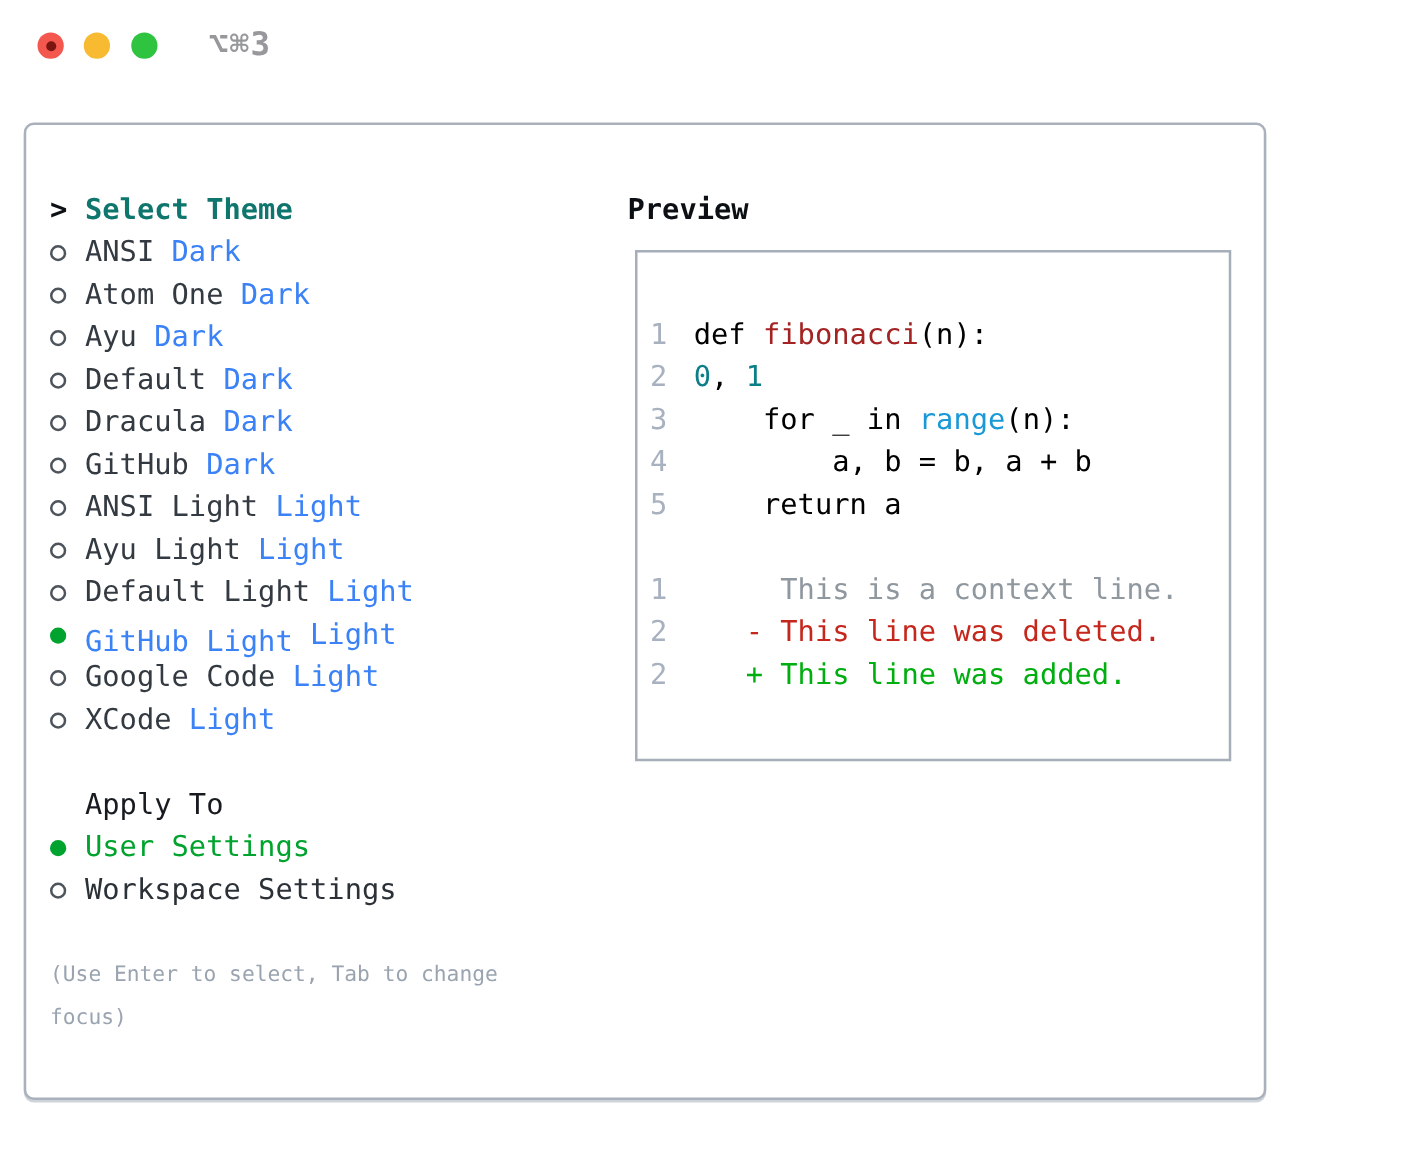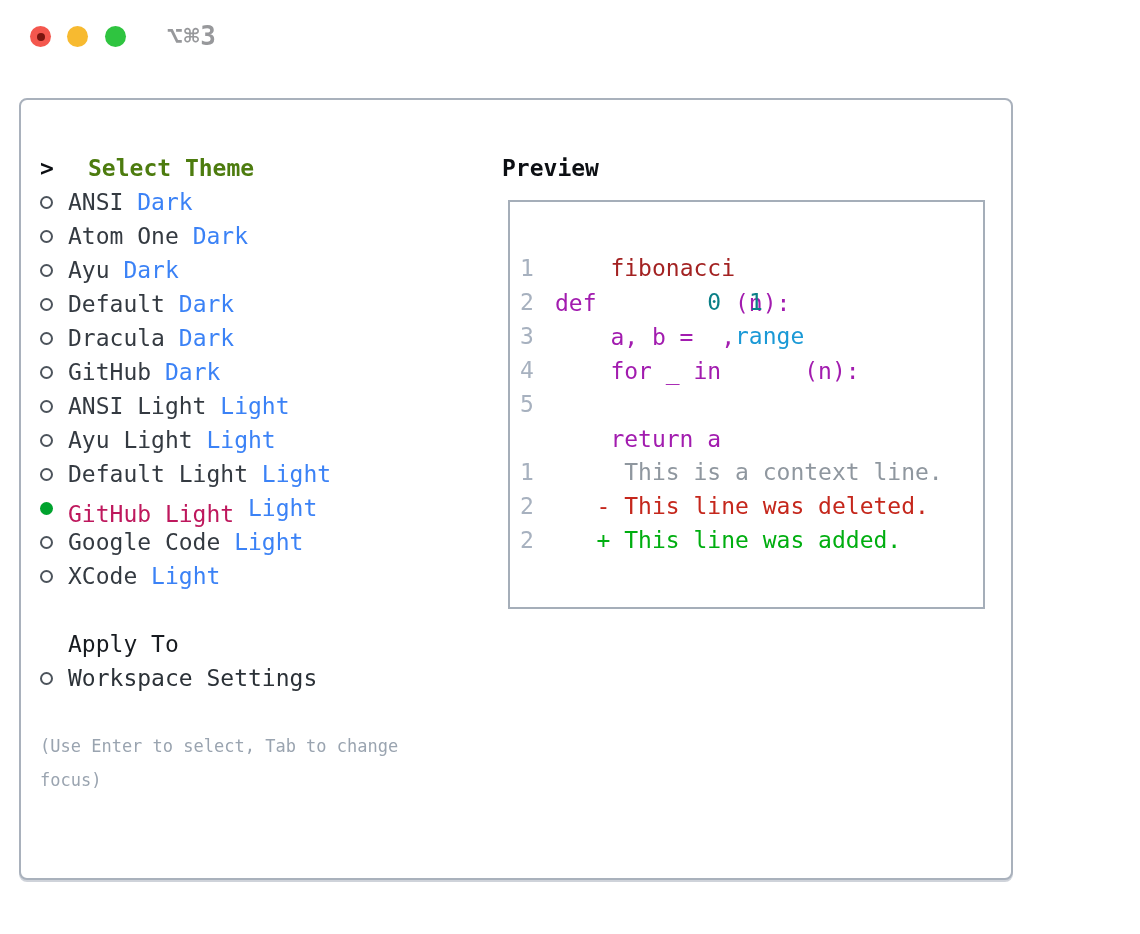--- a/index.html
+++ b/index.html
@@ -87,37 +87,36 @@
     display: flex;
     align-items: center;
     flex: 0 0 28px;
   }
   .prompt {
     font-weight: bold;
     color: #0c0f13;
   }
   .htext {
     font-weight: bold;
-    color: #4d7c0f;
-    margin-left: 20px;
+    color: #0f766e;
   }
   .circle {
     width: 13px;
     height: 13px;
     border-radius: 50%;
     box-sizing: border-box;
     border: 2px solid #4d545c;
     margin-top: 1px;
   }
   .circle.filled {
     border: none;
     background: #00a32e;
   }
   .t-name { color: #343a41; text-align: center; }
-  .t-name.selected { color: #be185d; margin-top: 12px; }
+  .t-name.selected { color: #3b82f6; margin-top: 12px; }
   .t-variant { color: #3b82f6; }
   .apply-header {
     padding-left: 28px;
     color: #171b20;
   }
   .opt-label { color: #2b3137; }
   .opt-label.selected { color: #00a32e; }
   .help {
     width: 400px;
     margin-top: 0;
@@ -156,21 +155,21 @@
   }
   .code-line {
     display: flex;
     height: 34px;
     white-space: pre;
   }
   .lnum {
     flex: 0 0 35px;
     color: #a7b1bf;
   }
-  .seg-plain    { color: #a21caf; margin-top: 35px; }
+  .seg-plain    { color: #000000; }
   .seg-function { color: #a32222; }
   .seg-number   { color: #0b7f87; }
   .seg-builtin  { color: #1a99d6; }
   .seg-context  { color: #8f979f; }
   .seg-deletion { color: #c5271c; }
   .seg-addition { color: #00ae10; }
 </style>
 </head>
 <body>
 
@@ -205,35 +204,36 @@
           <div class="row"><span class="icon-col"><span class="circle"></span></span><span class="t-name">Default Light</span><span class="t-variant"> Light</span></div>
           <div class="row"><span class="icon-col"><span class="circle filled"></span></span><span class="t-name selected">GitHub Light</span><span class="t-variant"> Light</span></div>
           <div class="row"><span class="icon-col"><span class="circle"></span></span><span class="t-name">Google Code</span><span class="t-variant"> Light</span></div>
           <div class="row"><span class="icon-col"><span class="circle"></span></span><span class="t-name">XCode</span><span class="t-variant"> Light</span></div>
         </div>
 
       <div class="row blank"></div>
       <div class="row apply-header">Apply To</div>
 
       <div id="apply-items">
+          <div class="row"><span class="icon-col"><span class="circle filled"></span></span><span class="opt-label selected">User Settings</span></div>
           <div class="row"><span class="icon-col"><span class="circle"></span></span><span class="opt-label">Workspace Settings</span></div>
         </div>
 
       <div class="row blank"></div>
       <div class="help">(Use Enter to select, Tab to change focus)</div>
     </div>
 
     <div class="preview-label">Preview</div>
 
     <div class="preview-box">
       <div class="code" id="code">
           <div class="code-line"><span class="lnum">1</span><span class="seg-plain">def </span><span class="seg-function">fibonacci</span><span class="seg-plain">(n):</span></div>
-          <div class="code-line"><span class="lnum">2</span><span class="seg-plain">    a, b = </span><span class="seg-number">0</span><span class="seg-plain">, </span><span class="seg-number">1</span></div>
+          <div class="code-line"><span class="lnum">2</span><span class="seg-number">0</span><span class="seg-plain">, </span><span class="seg-number">1</span></div>
           <div class="code-line"><span class="lnum">3</span><span class="seg-plain">    for _ in </span><span class="seg-builtin">range</span><span class="seg-plain">(n):</span></div>
-          <div class="code-line"><span class="lnum">4</span></div>
+          <div class="code-line"><span class="lnum">4</span><span class="seg-plain">        a, b = b, a + b</span></div>
           <div class="code-line"><span class="lnum">5</span><span class="seg-plain">    return a</span></div>
           <div class="code-line"><span class="lnum"></span></div>
           <div class="code-line"><span class="lnum">1</span><span class="seg-context">     This is a context line.</span></div>
           <div class="code-line"><span class="lnum">2</span><span class="seg-deletion">   - This line was deleted.</span></div>
           <div class="code-line"><span class="lnum">2</span><span class="seg-addition">   + This line was added.</span></div>
         </div>
     </div>
 
   </div>
 </div>

